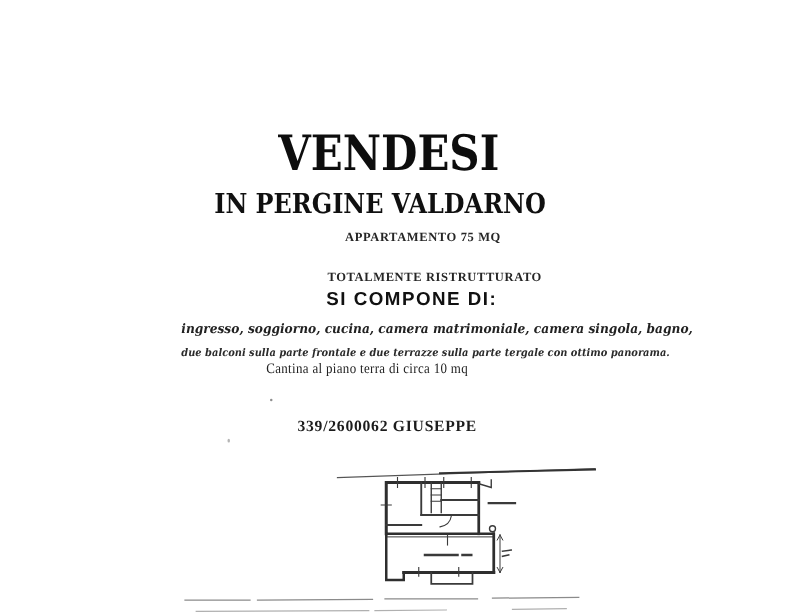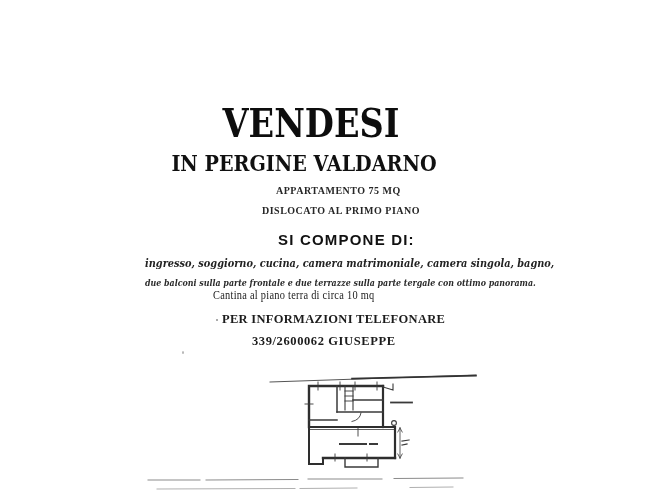--- a/index.html
+++ b/index.html
@@ -19,67 +19,66 @@
     font-family:"DejaVu Serif", serif;font-weight:700;font-size:22px;
     color:#101010;transform:scaleX(.87);transform-origin:50% 0;
   }
   .t-detail{font-family:"Liberation Serif", serif;font-weight:700;font-size:10px;letter-spacing:.5px;color:#262626;}
   .t-d0{left:276px;top:186px;}
   .t-d1{left:262px;top:206px;}
   .t-d2{left:262px;top:218px;}
   .t-compose{
     left:261px;top:232px;
     font-family:"Liberation Sans", sans-serif;font-weight:700;font-size:15px;
-    letter-spacing:1.2px;color:#111;margin-left:17px;
+    letter-spacing:1.2px;color:#111;
   }
   .t-rooms1{
     left:145px;top:258px;font-family:"DejaVu Serif", serif;font-style:italic;font-weight:700;
     font-size:10.5px;color:#222;transform:scaleX(.93);transform-origin:0 0;
   }
   .t-rooms2{
     left:145px;top:279px;font-family:"DejaVu Serif", serif;font-style:italic;font-weight:700;
     font-size:8.5px;color:#2b2b2b;transform:scaleX(.93);transform-origin:0 0;
   }
   .t-cantina{
     left:213px;top:290px;font-family:"Liberation Serif", serif;font-size:11.5px;
     color:#222;transform:scaleX(.9);transform-origin:0 0;letter-spacing:.3px;
   }
   .t-contact{
     left:222px;top:313px;font-family:"Liberation Serif", serif;font-weight:700;
     font-size:12.5px;letter-spacing:.3px;color:#1c1c1c;
   }
   .t-phone{font-family:"Liberation Serif", serif;font-weight:700;font-size:12.5px;letter-spacing:.6px;color:#1c1c1c;}
-  .t-p0{left:252px;top:335px;}
+  .t-p0{left:238px;top:335px;}
   .t-p1{left:238px;top:357px;}
 
   .artifact-dot{position:absolute;background:#8f8f8f;border-radius:50%;}
   #dot1{left:216px;top:319px;width:2px;height:2px;}
   #dot2{left:182px;top:351px;width:2px;height:3px;background:#b5b5b5;}
 
   #plan-svg{position:absolute;left:0;top:362px;width:648px;height:130px;}
 </style>
 </head>
 <body>
 
 <div id="page">
 
   <div class="ln t-title">VENDESI</div>
   <div class="ln t-subtitle">IN PERGINE VALDARNO</div>
 
   <div class="ln t-detail t-d0">APPARTAMENTO 75 MQ</div>
-  <div class="ln t-detail t-d1">DISLOCATO AL PRIMO PIANO</div>
+  <div class="ln t-detail t-d2">TOTALMENTE RISTRUTTURATO</div>
 
   <div class="ln t-compose">SI COMPONE DI:</div>
 
   <div class="ln t-rooms1">ingresso, soggiorno, cucina, camera matrimoniale, camera singola, bagno,</div>
   <div class="ln t-rooms2">due balconi sulla parte frontale e due terrazze sulla parte tergale con ottimo panorama.</div>
 
   <div class="ln t-cantina">Cantina al piano terra di circa 10 mq</div>
 
-  <div class="ln t-contact">PER INFORMAZIONI TELEFONARE</div>
   <div class="ln t-phone t-p0">339/2600062 GIUSEPPE</div>
 
   <span class="artifact-dot" id="dot1"></span>
   <span class="artifact-dot" id="dot2"></span>
 
   <svg id="plan-svg" viewBox="0 362 648 130" xmlns="http://www.w3.org/2000/svg" fill="none" stroke="#3a3a3a" stroke-width="1" stroke-linecap="square">
 
     <path d="M270,382 L476,375" stroke="#555" stroke-width="1"></path>
     <path d="M352,378.6 L476,375.6" stroke="#333" stroke-width="1.6"></path>
 

